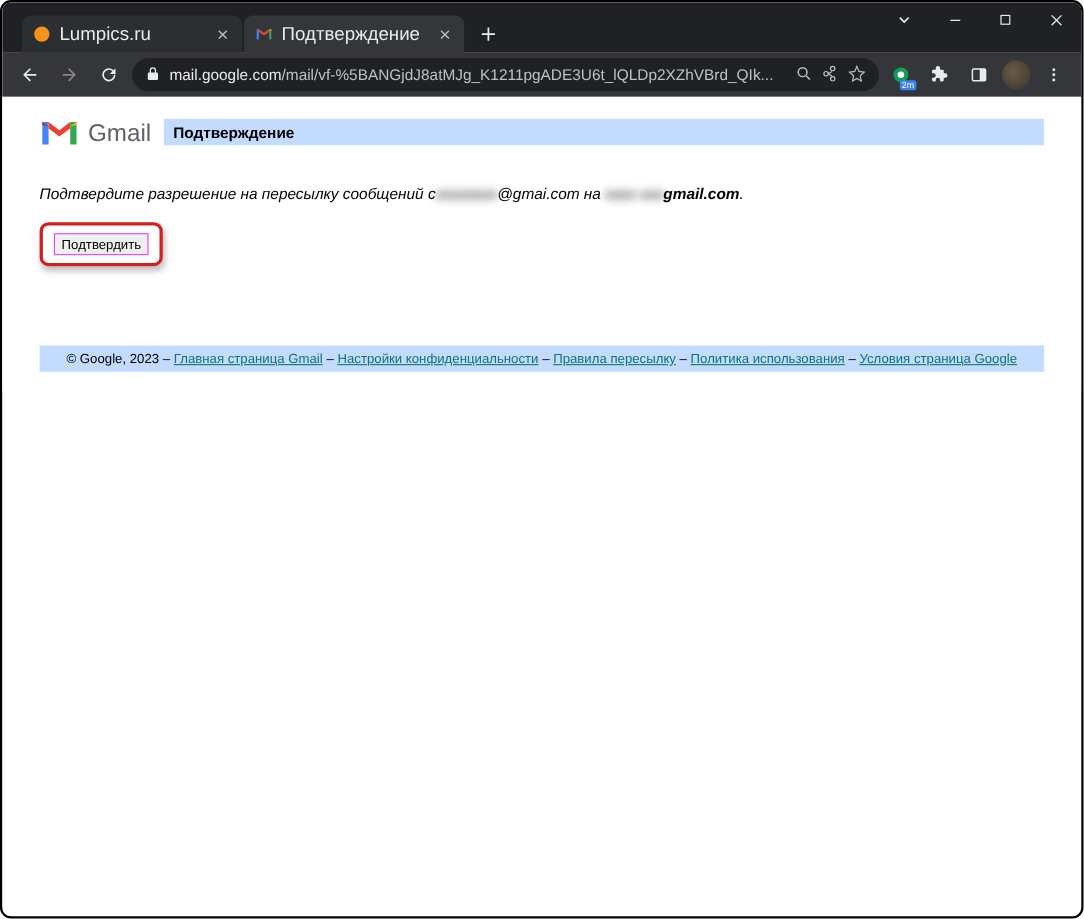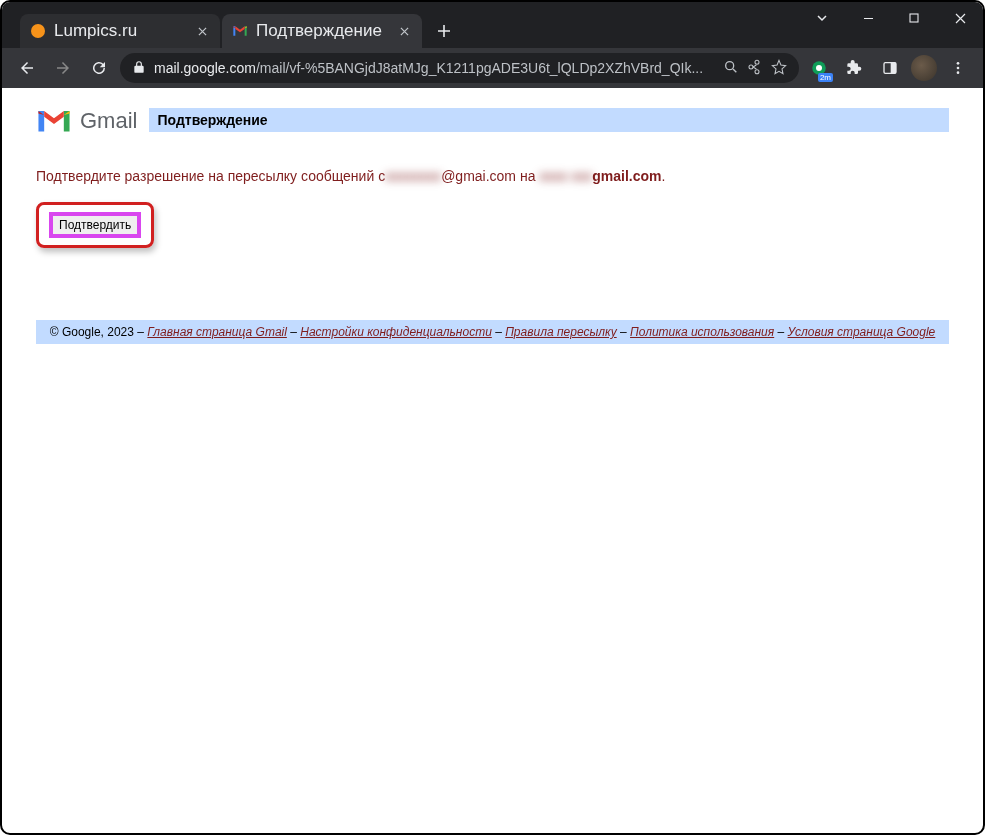--- a/index.html
+++ b/index.html
@@ -118,57 +118,58 @@
     flex: 1;
     background: #c2dbff;
     padding: 4px 8px;
     font-size: 14px;
     font-weight: bold;
     color: #000;
   }
 
   .message {
     font-size: 14px;
-    color: #7f1d1d;
+    color: #000000;
     margin-bottom: 18px;
     display: flex;
     align-items: center;
     flex-wrap: wrap;
     gap: 0;
+    font-style: italic;
   }
   .blur {
     filter: blur(4px);
     user-select: none;
     display: inline-block;
   }
   .confirm-wrap {
     display: inline-block;
     border: 3px solid #d12020;
     border-radius: 8px;
     padding: 7px 10px;
     box-shadow: 2px 4px 6px rgba(0,0,0,0.25);
   }
   .confirm-btn {
     font-size: 12px;
     padding: 2px 6px;
     background: #efefef;
-    border: 4px solid #d946ef;
+    border: 1px solid #d946ef;
     cursor: pointer;
     font-family: Arial;
   }
 
   .footer {
     margin-top: 72px;
     background: #c2dbff;
     font-size: 12px;
     text-align: center;
     padding: 5px 4px;
     color: #000;
   }
-  .footer a { color: #7f1d1d; font-style: italic; }
+  .footer a { color: #0f766e; }
   .footer .sep { color: #000; }
 </style>
 </head>
 <body>
 
 <div class="titlebar">
   <div class="tabs">
     <div class="tab">
       <span class="tab-favicon">
         <svg width="16" height="16" viewBox="0 0 16 16">

